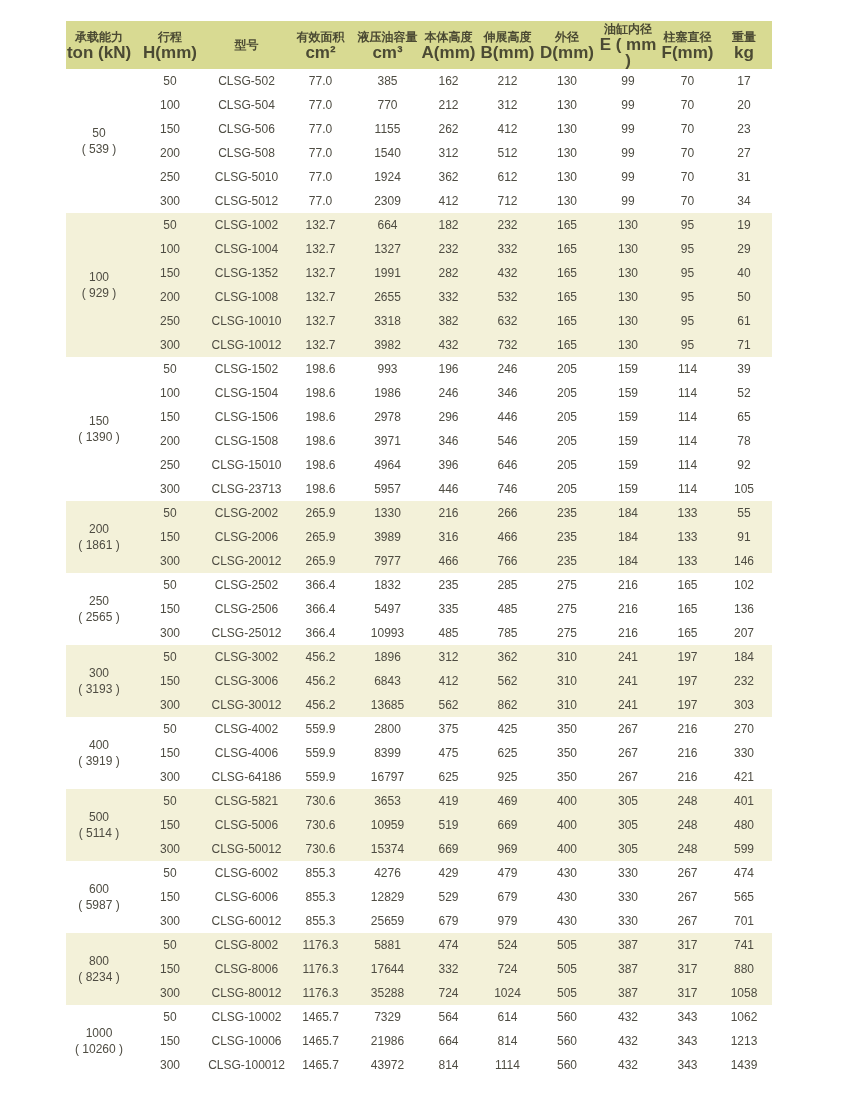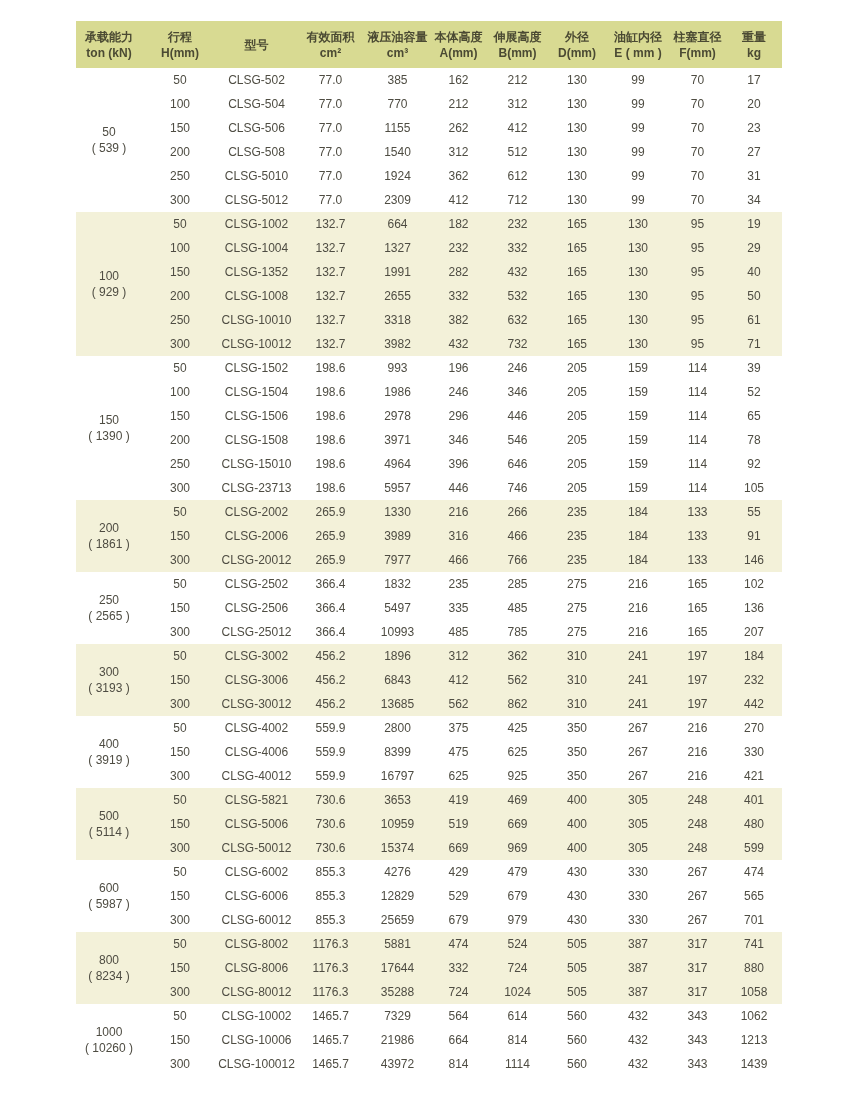--- a/index.html
+++ b/index.html
@@ -8,21 +8,21 @@
     background: #ffffff;
   }
   body {
     width: 850px;
     height: 1113px;
     position: relative;
     font-family: "Liberation Sans", "DejaVu Sans", sans-serif;
   }
   .spec-table-wrap {
     position: absolute;
-    left: 76px;
+    left: 66px;
     top: 21px;
     width: 706px;
   }
   table.spec-table {
     border-collapse: collapse;
     table-layout: fixed;
     width: 706px;
   }
   table.spec-table th, table.spec-table td {
     padding: 0;
@@ -33,21 +33,21 @@
   }
   thead th {
     background: #d8da92;
     height: 47px;
     font-size: 12px;
     font-weight: bold;
     color: #4b4a33;
     line-height: 16px;
   }
   thead .h-zh { font-size: 12px; }
-  thead .h-en { font-size: 12px; }
+  thead .h-en { font-size: 17px; }
   tbody td {
     height: 24px;
     font-size: 12px;
     font-weight: normal;
     color: #4e4c42;
     background: #ffffff;
   }
   tbody tr.shaded td {
     background: #f3f1d9;
   }
@@ -461,21 +461,21 @@
         <tr class="shaded">
           <td>300</td>
           <td>CLSG-30012</td>
           <td>456.2</td>
           <td>13685</td>
           <td>562</td>
           <td>862</td>
           <td>310</td>
           <td>241</td>
           <td>197</td>
-          <td>442</td>
+          <td>303</td>
         </tr>
         <tr>
           <td rowspan="3" class="capacity-cell">
             <div class="cap-line">400</div>
             <div class="cap-line">( 3919 )</div>
           </td>
           <td>50</td>
           <td>CLSG-4002</td>
           <td>559.9</td>
           <td>2800</td>
@@ -493,21 +493,21 @@
           <td>8399</td>
           <td>475</td>
           <td>625</td>
           <td>350</td>
           <td>267</td>
           <td>216</td>
           <td>330</td>
         </tr>
         <tr>
           <td>300</td>
-          <td>CLSG-40012</td>
+          <td>CLSG-64186</td>
           <td>559.9</td>
           <td>16797</td>
           <td>625</td>
           <td>925</td>
           <td>350</td>
           <td>267</td>
           <td>216</td>
           <td>421</td>
         </tr>
         <tr class="shaded">

